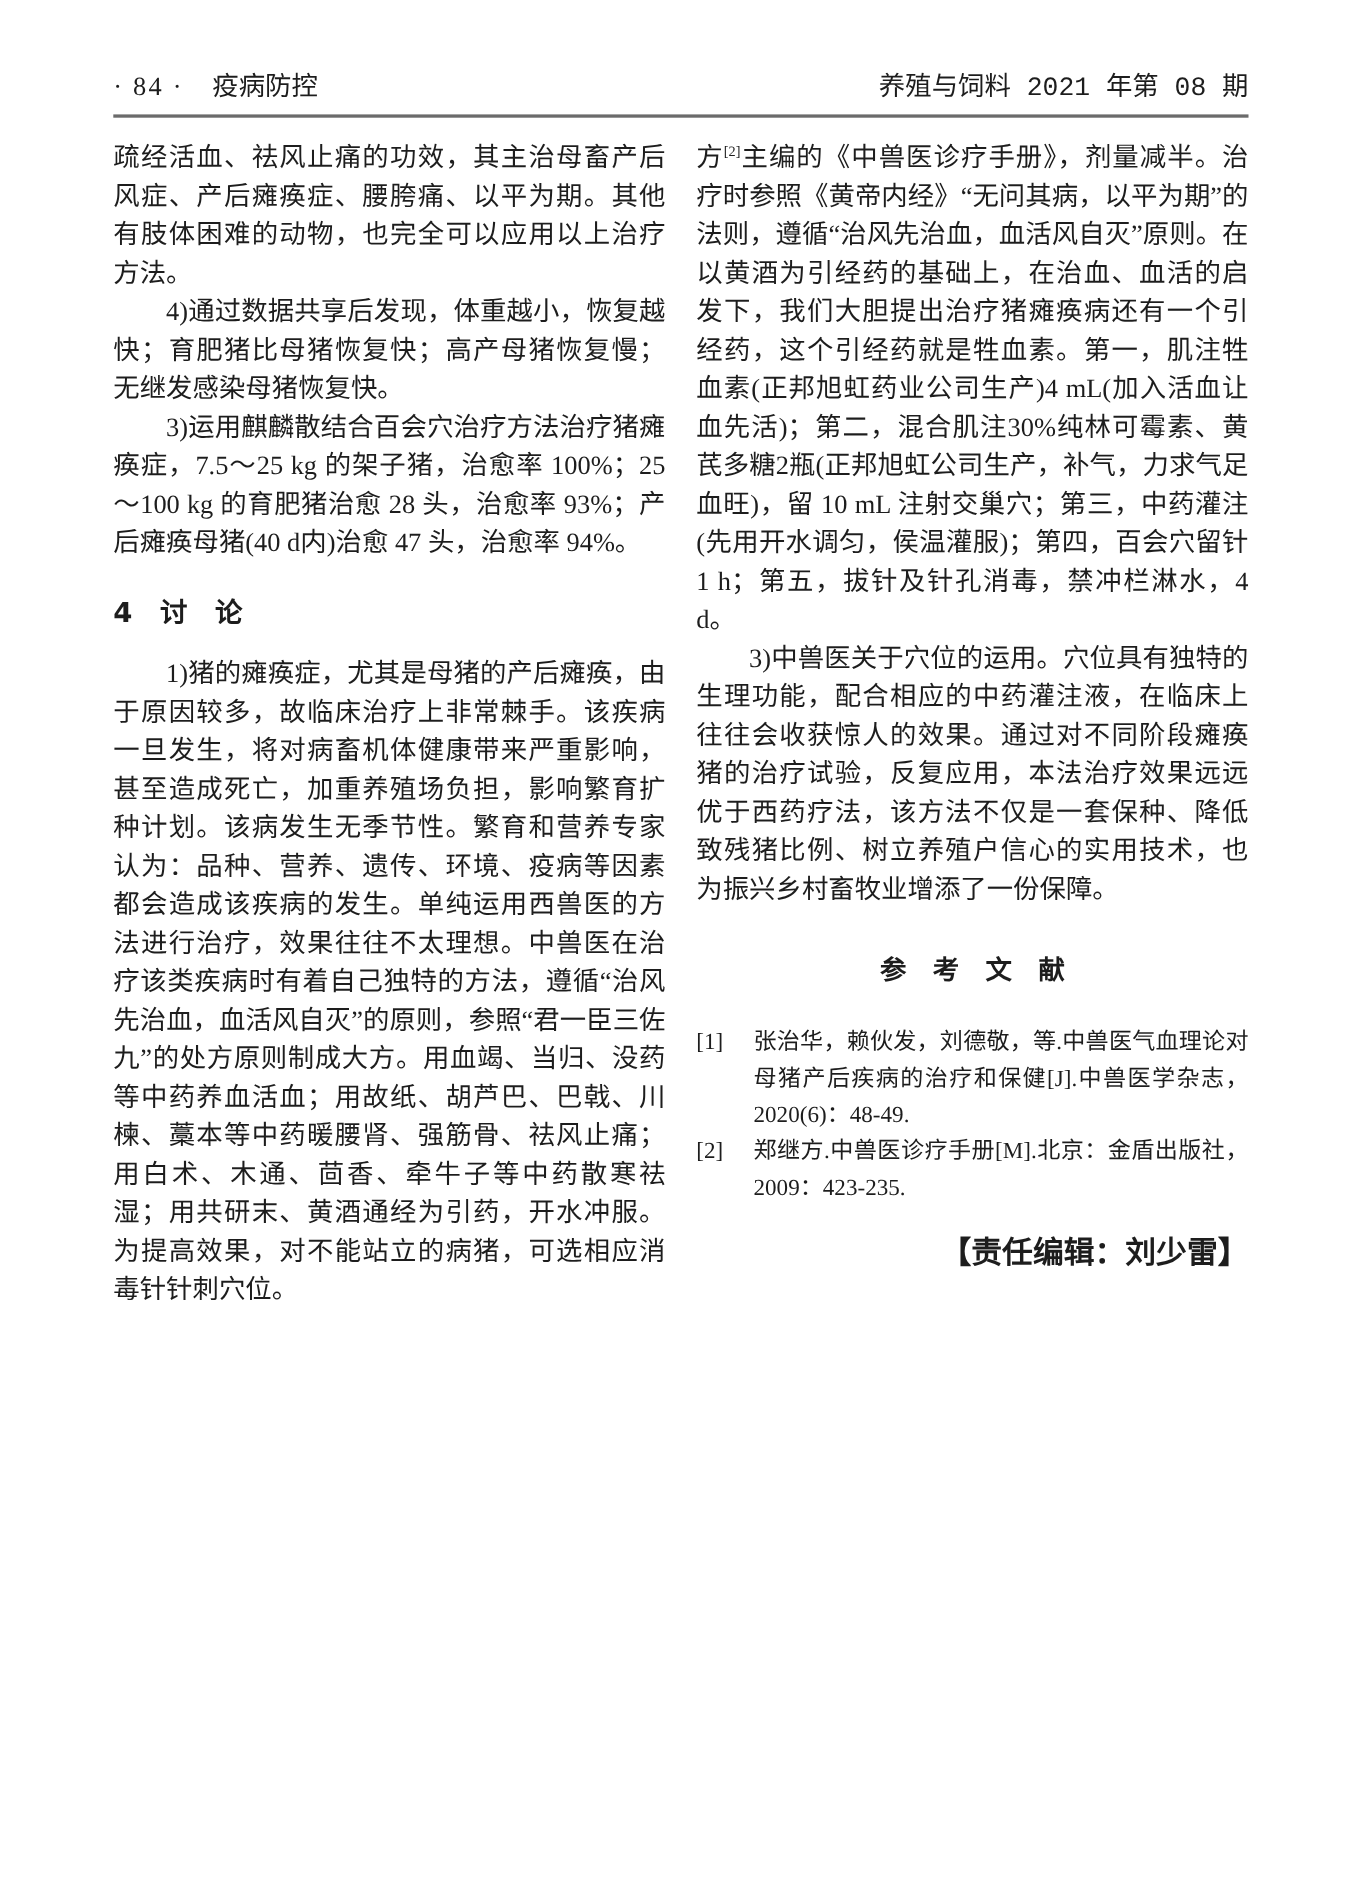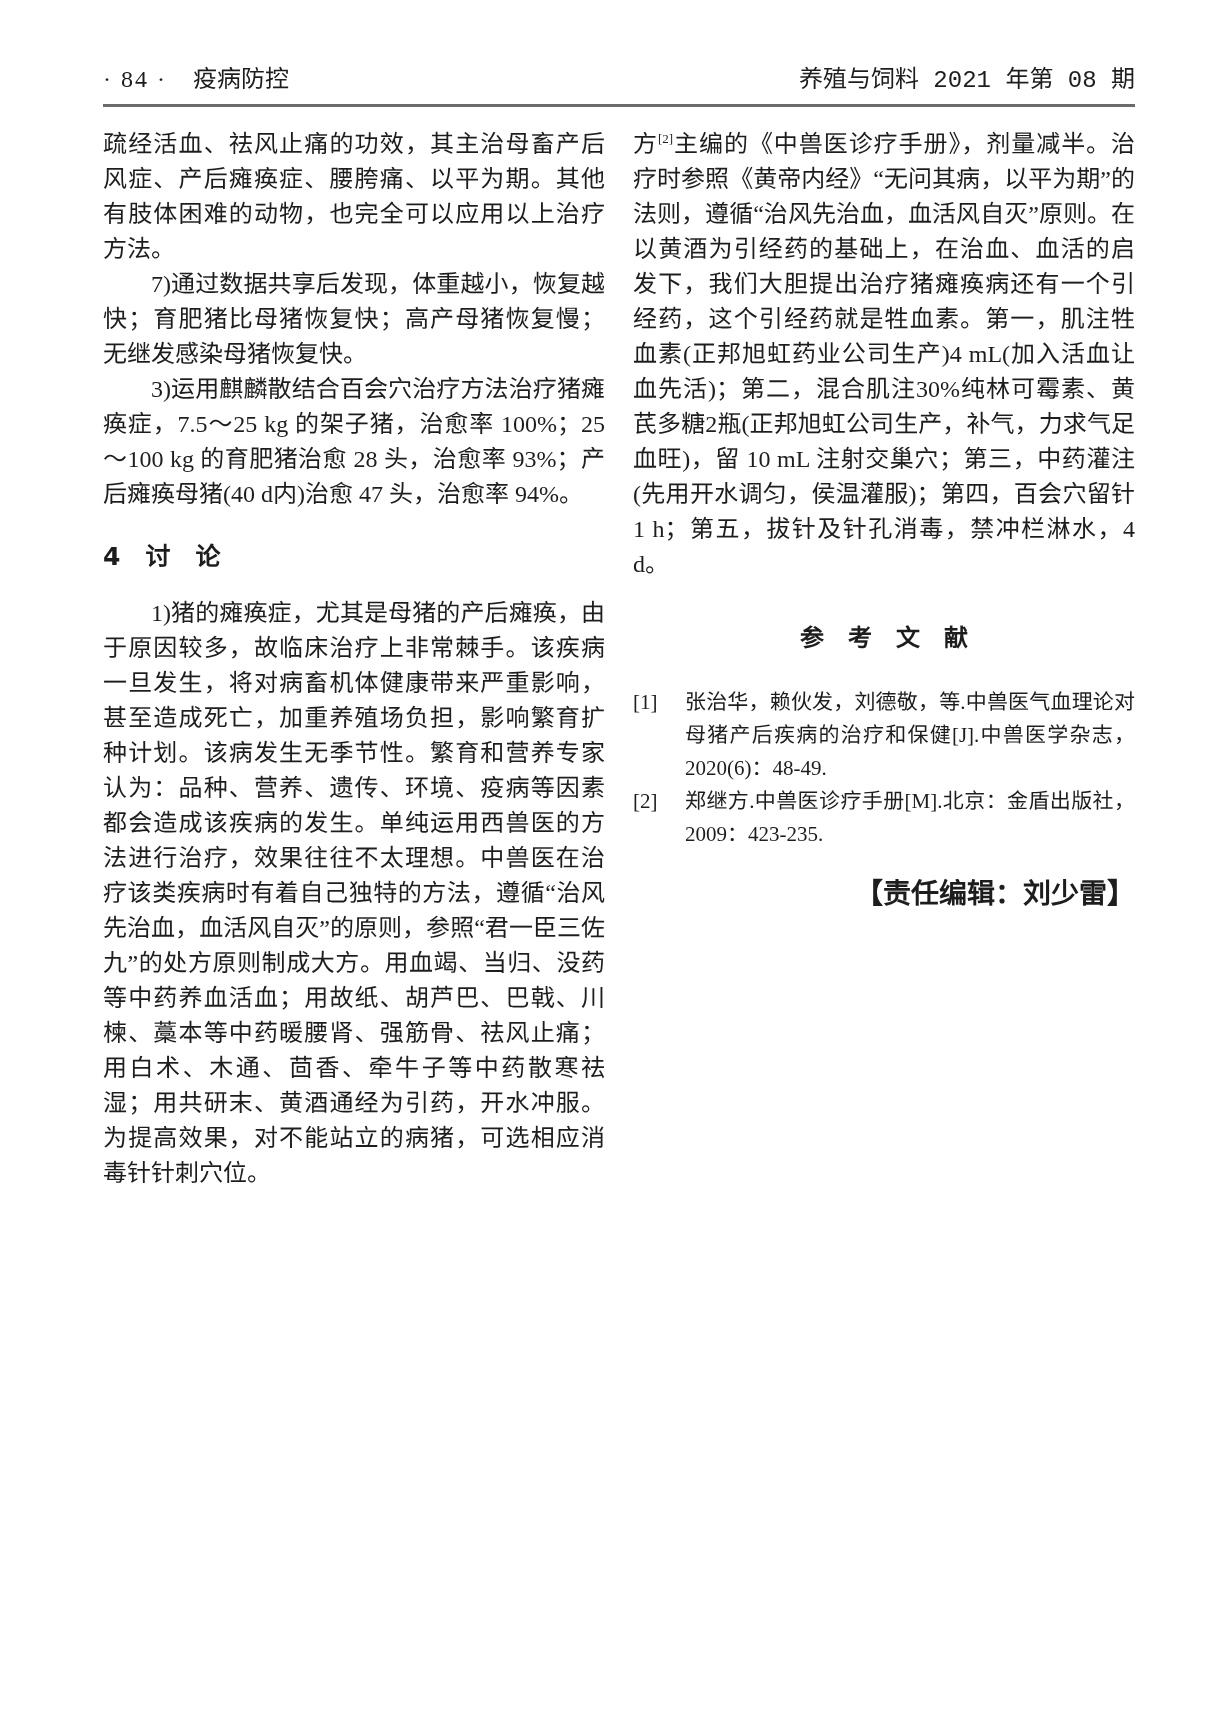--- a/index.html
+++ b/index.html
@@ -112,30 +112,31 @@
     </div>
     <div class="header-right">
       <span class="journal-issue">养殖与饲料 2021 年第 08 期</span>
     </div>
   </header>
 
   <div class="columns">
 
     <section class="col">
       <p class="para-cont">疏经活血、祛风止痛的功效，其主治母畜产后风症、产后瘫痪症、腰胯痛、以平为期。其他有肢体困难的动物，也完全可以应用以上治疗方法。</p>
-      <p class="para-indent">7)通过数据共享后发现，体重越小，恢复越快；育肥猪比母猪恢复快；高产母猪恢复慢；无继发感染母猪恢复快。</p>
+      <p class="para-indent">4)通过数据共享后发现，体重越小，恢复越快；育肥猪比母猪恢复快；高产母猪恢复慢；无继发感染母猪恢复快。</p>
       <p class="para-indent">3)运用麒麟散结合百会穴治疗方法治疗猪瘫痪症，7.5～25 kg 的架子猪，治愈率 100%；25～100 kg 的育肥猪治愈 28 头，治愈率 93%；产后瘫痪母猪(40 d内)治愈 47 头，治愈率 94%。</p>
 
       <h2 class="section-heading">4　讨　论</h2>
 
       <p class="para-indent">1)猪的瘫痪症，尤其是母猪的产后瘫痪，由于原因较多，故临床治疗上非常棘手。该疾病一旦发生，将对病畜机体健康带来严重影响，甚至造成死亡，加重养殖场负担，影响繁育扩种计划。该病发生无季节性。繁育和营养专家认为：品种、营养、遗传、环境、疫病等因素都会造成该疾病的发生。单纯运用西兽医的方法进行治疗，效果往往不太理想。中兽医在治疗该类疾病时有着自己独特的方法，遵循“治风先治血，血活风自灭”的原则，参照“君一臣三佐九”的处方原则制成大方。用血竭、当归、没药等中药养血活血；用故纸、胡芦巴、巴戟、川楝、藁本等中药暖腰肾、强筋骨、祛风止痛；用白术、木通、茴香、牵牛子等中药散寒祛湿；用共研末、黄酒通经为引药，开水冲服。为提高效果，对不能站立的病猪，可选相应消毒针针刺穴位。</p>
     </section>
 
     <section class="col">
       <p class="para-cont"><span>方</span><sup class="cite">[2]</sup><span>主编的《中兽医诊疗手册》，剂量减半。治疗时参照《黄帝内经》“无问其病，以平为期”的法则，遵循“治风先治血，血活风自灭”原则。在以黄酒为引经药的基础上，在治血、血活的启发下，我们大胆提出治疗猪瘫痪病还有一个引经药，这个引经药就是牲血素。第一，肌注牲血素(正邦旭虹药业公司生产)4 mL(加入活血让血先活)；第二，混合肌注30%纯林可霉素、黄芪多糖2瓶(正邦旭虹公司生产，补气，力求气足血旺)，留 10 mL 注射交巢穴；第三，中药灌注(先用开水调匀，侯温灌服)；第四，百会穴留针 1 h；第五，拔针及针孔消毒，禁冲栏淋水，4 d。</span></p>
+      <p class="para-indent">3)中兽医关于穴位的运用。穴位具有独特的生理功能，配合相应的中药灌注液，在临床上往往会收获惊人的效果。通过对不同阶段瘫痪猪的治疗试验，反复应用，本法治疗效果远远优于西药疗法，该方法不仅是一套保种、降低致残猪比例、树立养殖户信心的实用技术，也为振兴乡村畜牧业增添了一份保障。</p>
 
       <h3 class="references-heading">参　考　文　献</h3>
 
       <div class="reference-item">
         <span class="reference-label">[1]</span>
         <span class="reference-text">张治华，赖伙发，刘德敬，等.中兽医气血理论对母猪产后疾病的治疗和保健[J].中兽医学杂志，2020(6)：48-49.</span>
       </div>
       <div class="reference-item">
         <span class="reference-label">[2]</span>
         <span class="reference-text">郑继方.中兽医诊疗手册[M].北京：金盾出版社，2009：423-235.</span>

